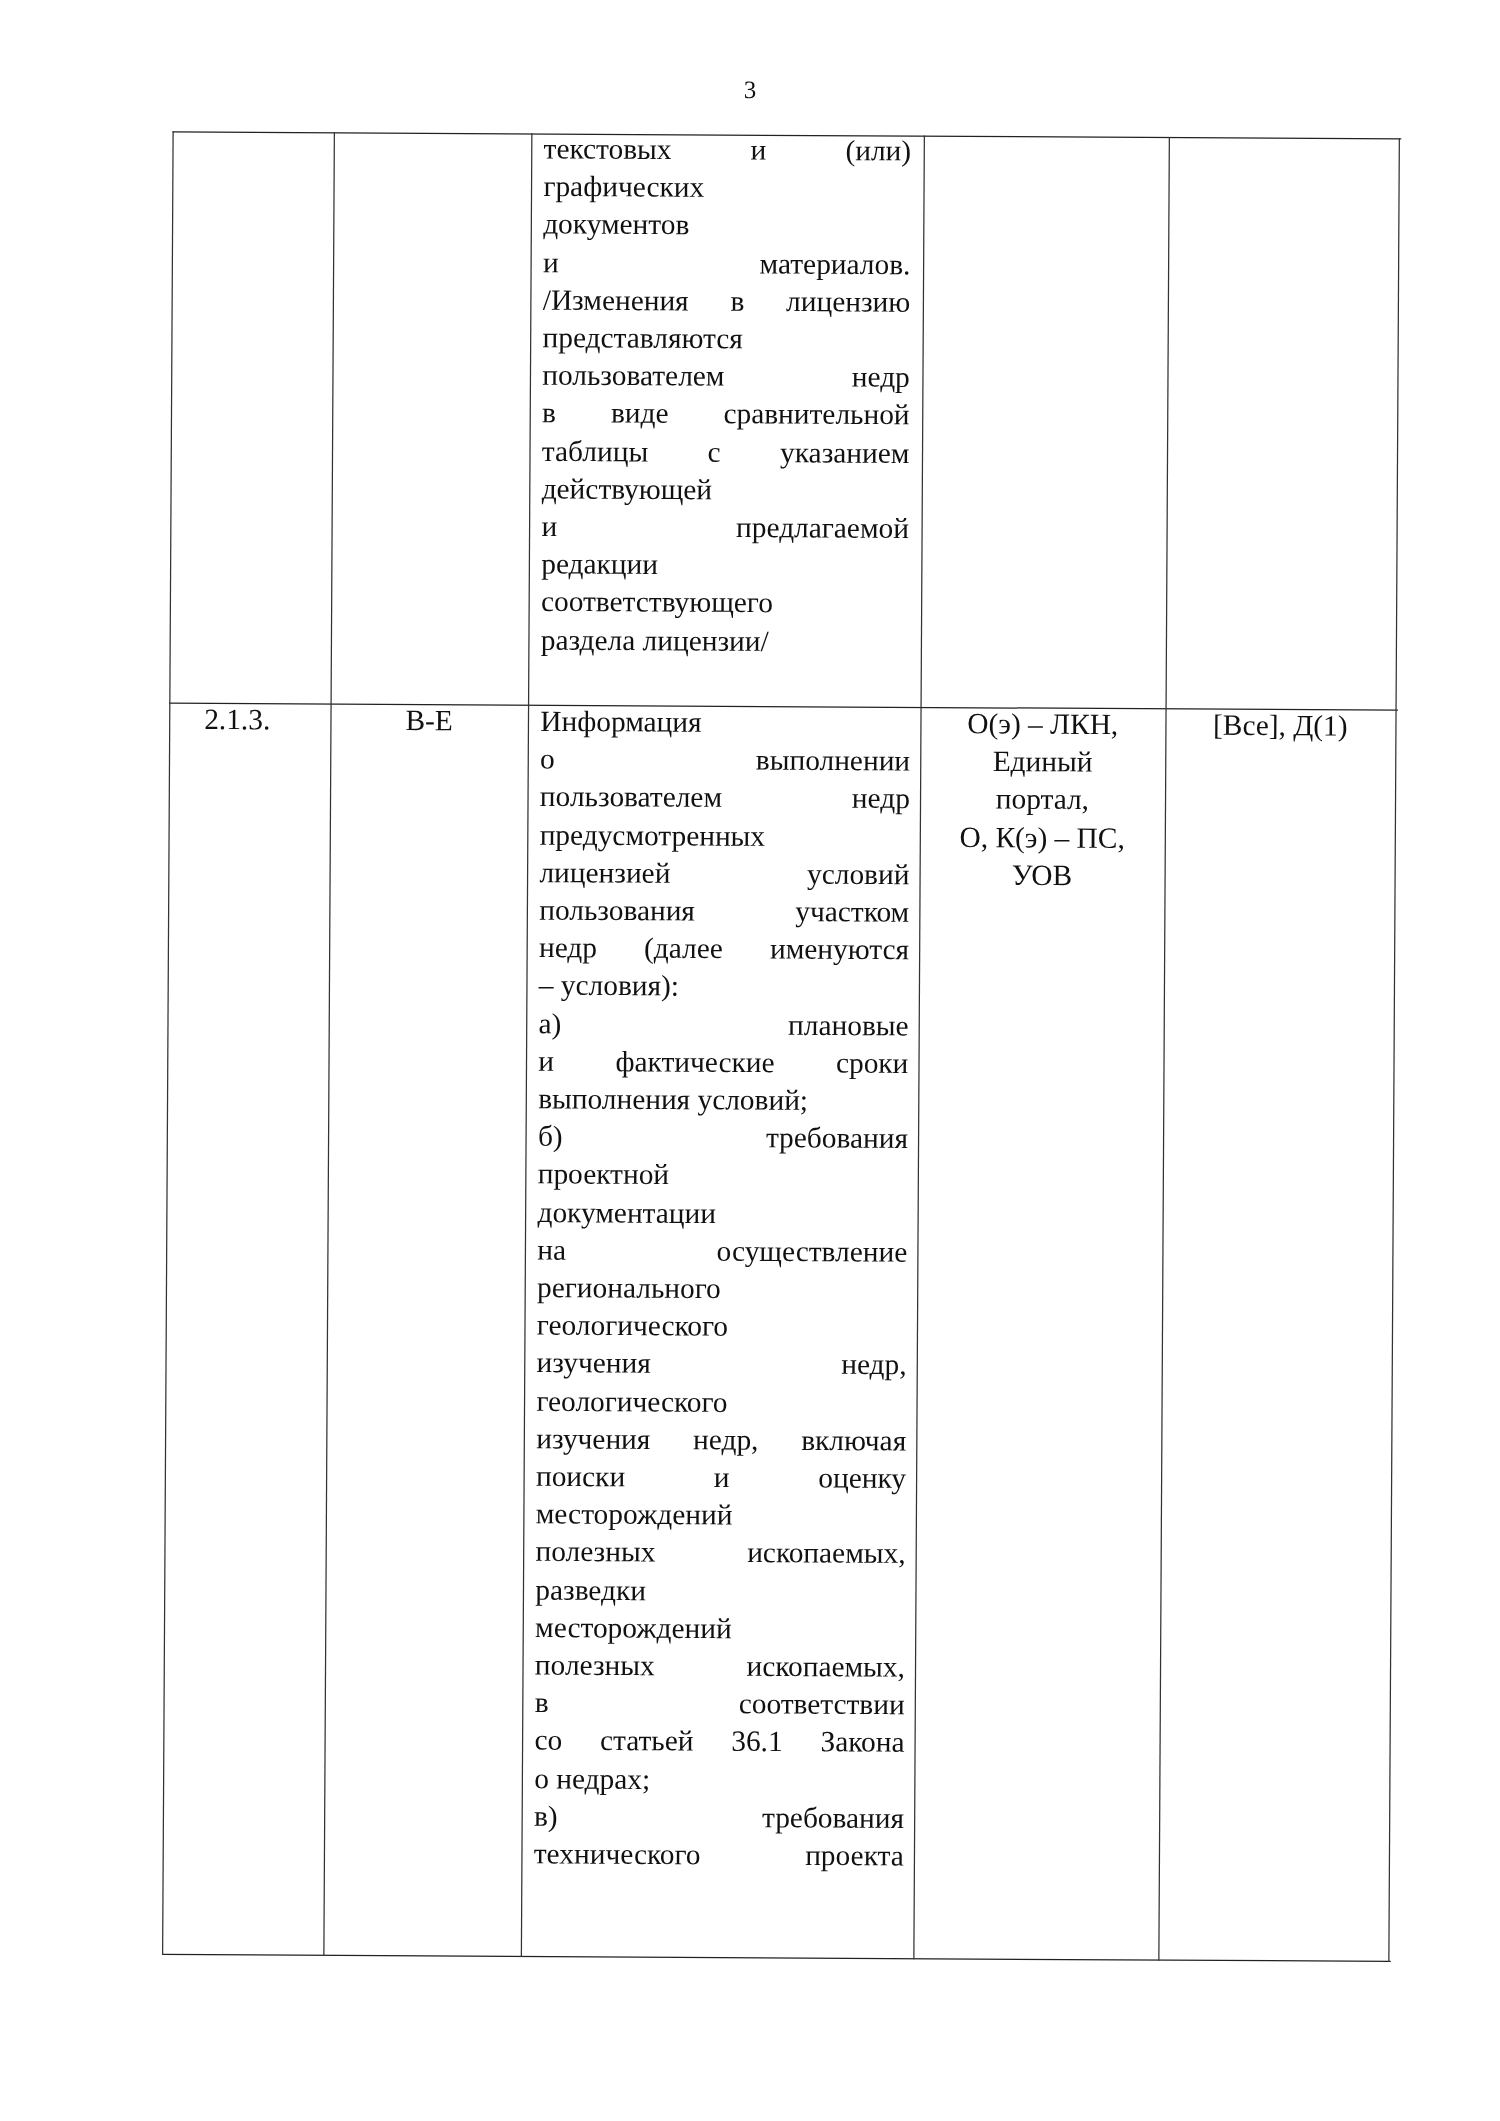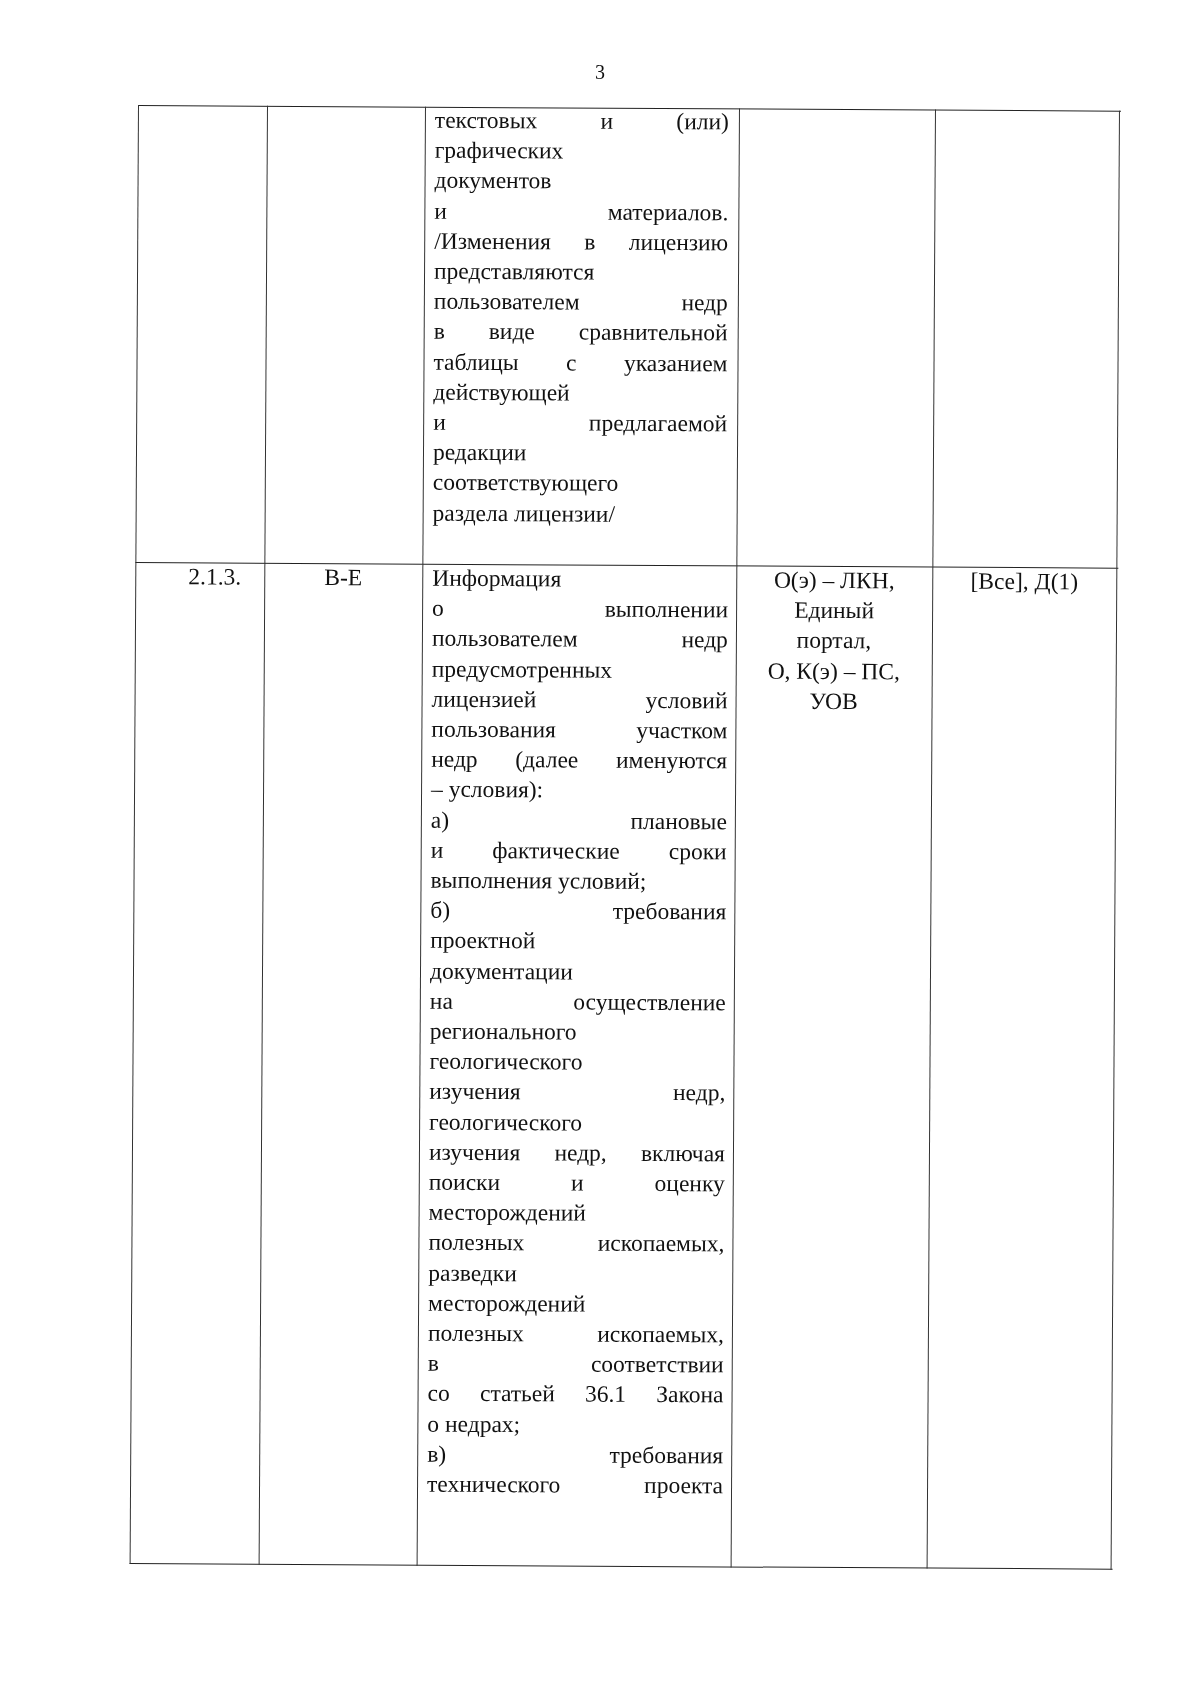--- a/index.html
+++ b/index.html
@@ -63,21 +63,21 @@
         <span class="jl justify">таблицы с указанием</span>
         <span class="jl left">действующей</span>
         <span class="jl justify">и предлагаемой</span>
         <span class="jl left">редакции</span>
         <span class="jl left">соответствующего</span>
         <span class="jl left">раздела лицензии/</span>
       </div>
     <div class="cell center" style="left:601px; top:0; width:196px; height:457px;"></div>
     <div class="cell center" style="left:797px; top:0; width:184px; height:457px;"></div>
 
-    <div class="cell center" style="left:0; top:456px; width:109px;margin-left:25px;">2.1.3.</div>
+    <div class="cell center" style="left:0; top:456px; width:109px;">2.1.3.</div>
     <div class="cell center" style="left:129px; top:456px; width:158px;">В-Е</div>
     <div class="cell" id="r1-desc" style="left:297px; top:456px; width:296px;">
         <span class="jl left">Информация</span>
         <span class="jl justify">о выполнении</span>
         <span class="jl justify">пользователем недр</span>
         <span class="jl left">предусмотренных</span>
         <span class="jl justify">лицензией условий</span>
         <span class="jl justify">пользования участком</span>
         <span class="jl justify">недр (далее именуются</span>
         <span class="jl left">– условия):</span>

